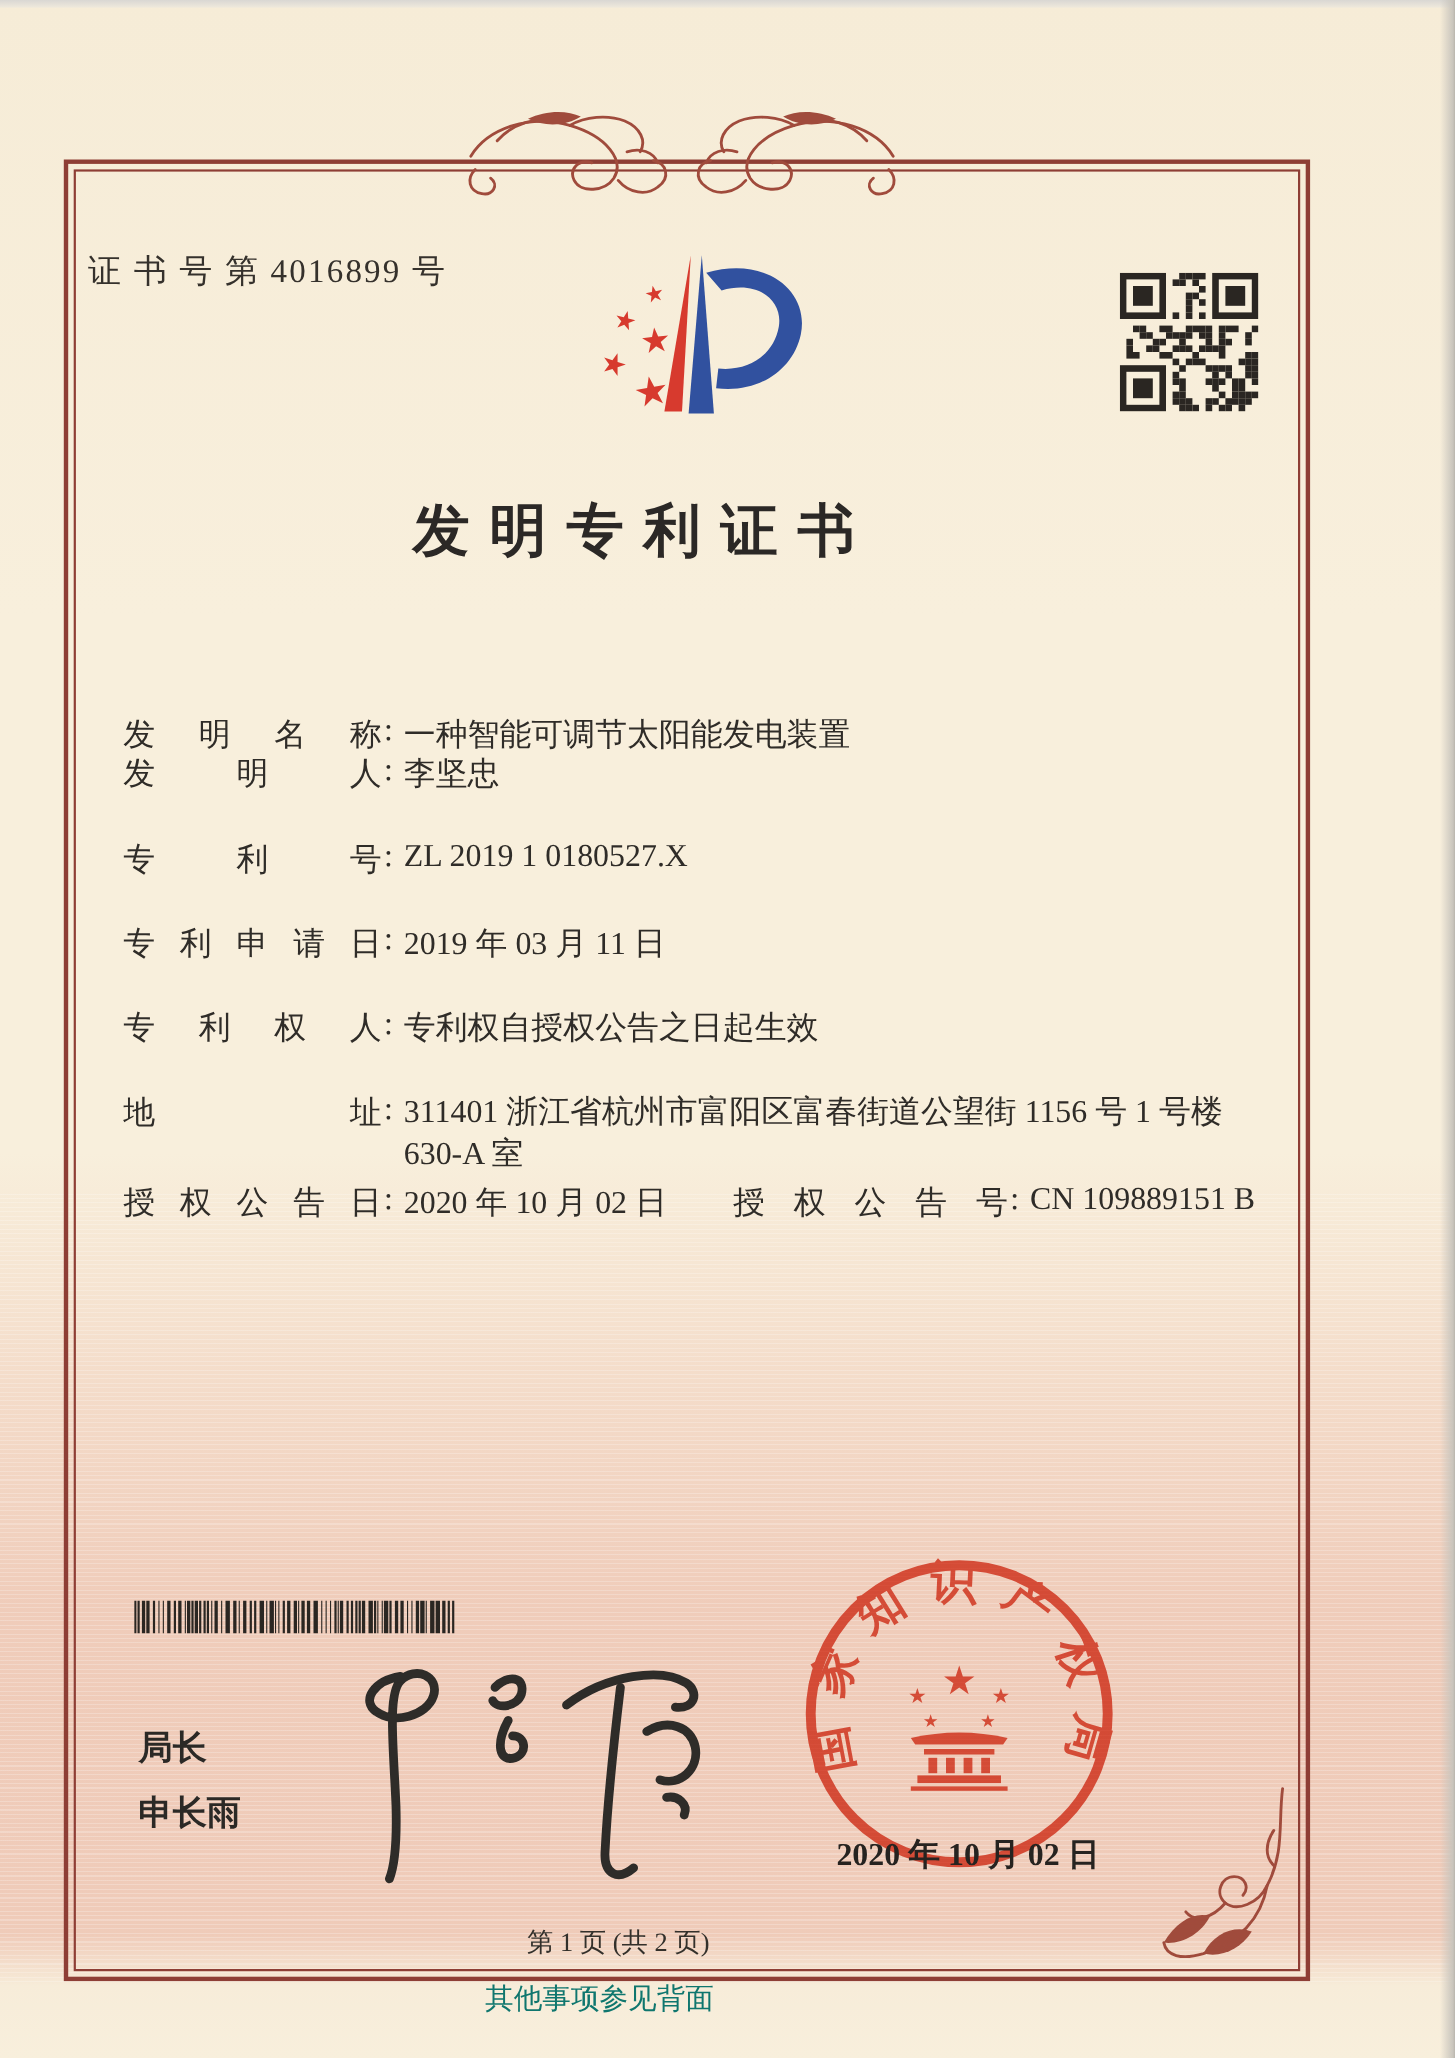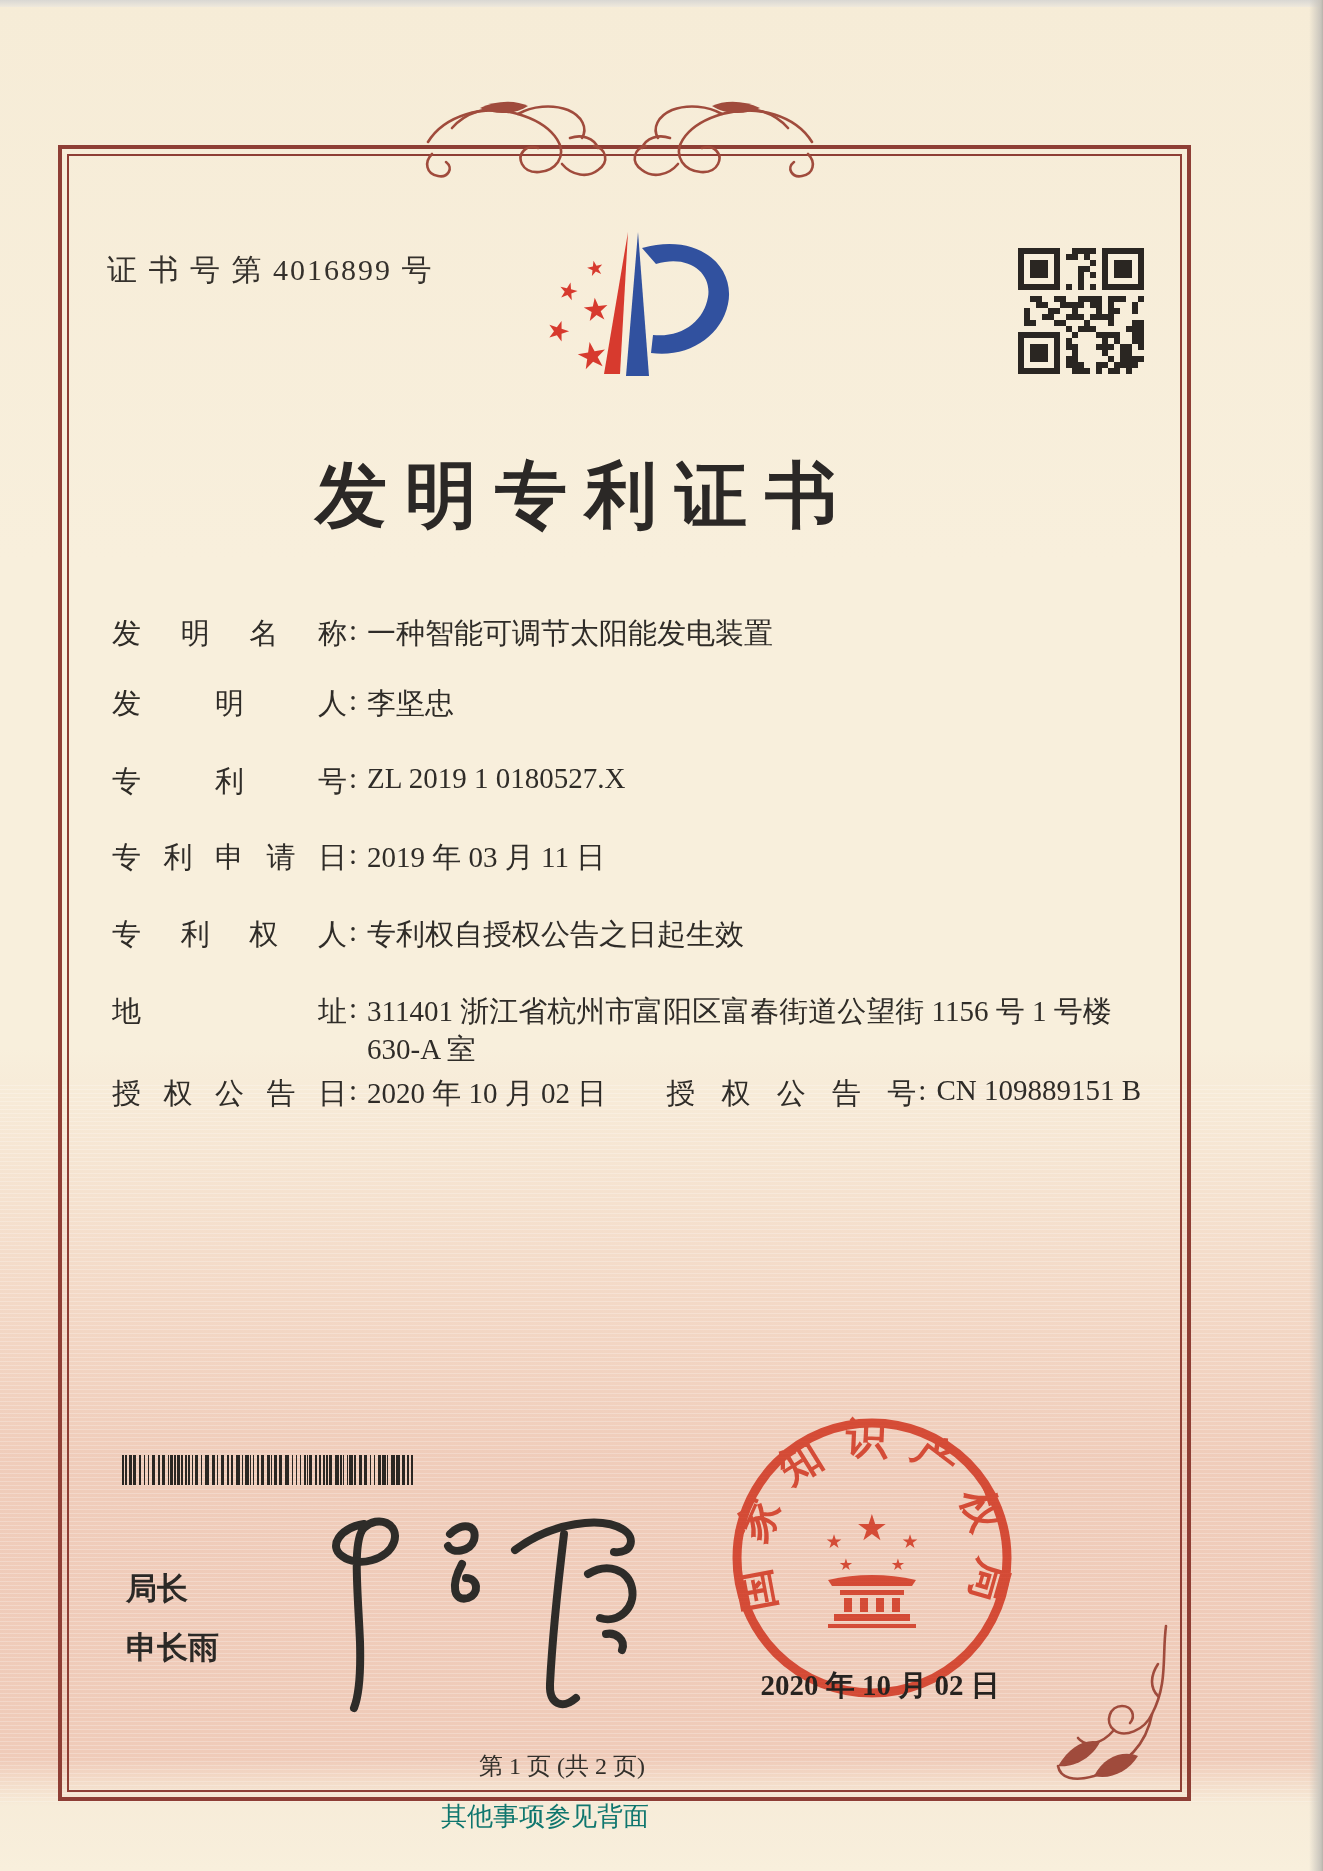--- a/index.html
+++ b/index.html
@@ -10,26 +10,26 @@
     color:#2d2a26;
   }
   .scan-edge-top{position:absolute;left:0;top:0;width:100%;height:7px;background:linear-gradient(180deg,#d9d7d3,#efe9dc);}
   .scan-edge-right{position:absolute;right:0;top:0;width:14px;height:100%;background:linear-gradient(90deg,rgba(0,0,0,0),#c9c5bd 85%,#b7b3aa);}
   .wash{position:absolute;inset:0;pointer-events:none;
     background:linear-gradient(180deg,rgba(240,205,188,0) 0%,rgba(240,205,188,0) 56%,rgba(240,202,184,.55) 68%,rgba(238,198,180,.85) 78%,rgba(238,198,180,.88) 94%,rgba(244,228,208,.25) 96.5%,rgba(244,228,208,0) 100%);}
   .wash::after{content:"";position:absolute;left:0;right:0;top:58%;bottom:3.6%;opacity:.45;
     background:repeating-linear-gradient(180deg,rgba(255,255,255,.5) 0 1px,rgba(255,255,255,0) 1px 4px);}
   .frame{position:absolute;left:58px;top:145px;width:1125px;height:1648px;border:4px solid #8e3e35;}
   .frame-inner{position:absolute;inset:5px;border:2px solid #8e3e35;}
-  .cert-no{position:absolute;left:107px;top:226px;font-size:30px;letter-spacing:2px;color:#35312c;margin-top:24px;}
+  .cert-no{position:absolute;left:80px;top:226px;font-size:30px;letter-spacing:2px;color:#35312c;}
   .logo-box{position:absolute;left:546px;top:224px;width:210px;height:175px;}
   .logo-box .star{position:absolute;color:#d73a2e;line-height:1;}
   .qr{position:absolute;left:1018px;top:248px;}
   .title{position:absolute;left:40px;top:448px;width:1090px;text-align:center;
-    font-size:72px;font-weight:700;letter-spacing:18px;color:#2b2826;}
+    font-size:52px;font-weight:700;letter-spacing:18px;color:#2b2826;}
   .field{position:absolute;left:112px;font-size:29px;white-space:nowrap;color:#2f2c28;}
   .flabel{display:inline-block;width:235px;text-align:justify;text-align-last:justify;vertical-align:top;}
   .colon{display:inline-block;margin:0 10px 0 2px;}
   .fvalue{display:inline-block;vertical-align:top;}
   .addr-val{display:inline-block;vertical-align:top;line-height:38px;white-space:normal;width:780px;}
   .pair2{margin-left:60px;}
   .pair2 .flabel{width:250px;}
   .paras{position:absolute;left:112px;top:1128px;width:1078px;font-size:27.5px;line-height:37.5px;text-align:justify;color:#2f2c28;}
   .paras p{margin:0;text-indent:2em;}
   .paras p + p{margin-top:11px;}
@@ -228,21 +228,21 @@
     <rect x="84" y="0" width="42" height="42" fill="#2a2622"></rect>
     <rect x="90" y="6" width="30" height="30" fill="#f8efdc"></rect>
     <rect x="96" y="12" width="18" height="18" fill="#2a2622"></rect>
     <rect x="0" y="84" width="42" height="42" fill="#2a2622"></rect>
     <rect x="6" y="90" width="30" height="30" fill="#f8efdc"></rect>
     <rect x="12" y="96" width="18" height="18" fill="#2a2622"></rect>
   </svg>
 
 <div class="title">发明专利证书</div>
 
-<div class="field" style="top:614px;">
+<div class="field" style="top:648px;">
   <span class="flabel">发明名称</span><span class="colon">:</span><span class="fvalue">一种智能可调节太阳能发电装置</span>
 </div>
 <div class="field" style="top:684px;">
   <span class="flabel">发明人</span><span class="colon">:</span><span class="fvalue">李坚忠</span>
 </div>
 <div class="field" style="top:762px;">
   <span class="flabel">专利号</span><span class="colon">:</span><span class="fvalue">ZL 2019 1 0180527.X</span>
 </div>
 <div class="field" style="top:838px;">
   <span class="flabel">专利申请日</span><span class="colon">:</span><span class="fvalue">2019 年 03 月 11 日</span>

